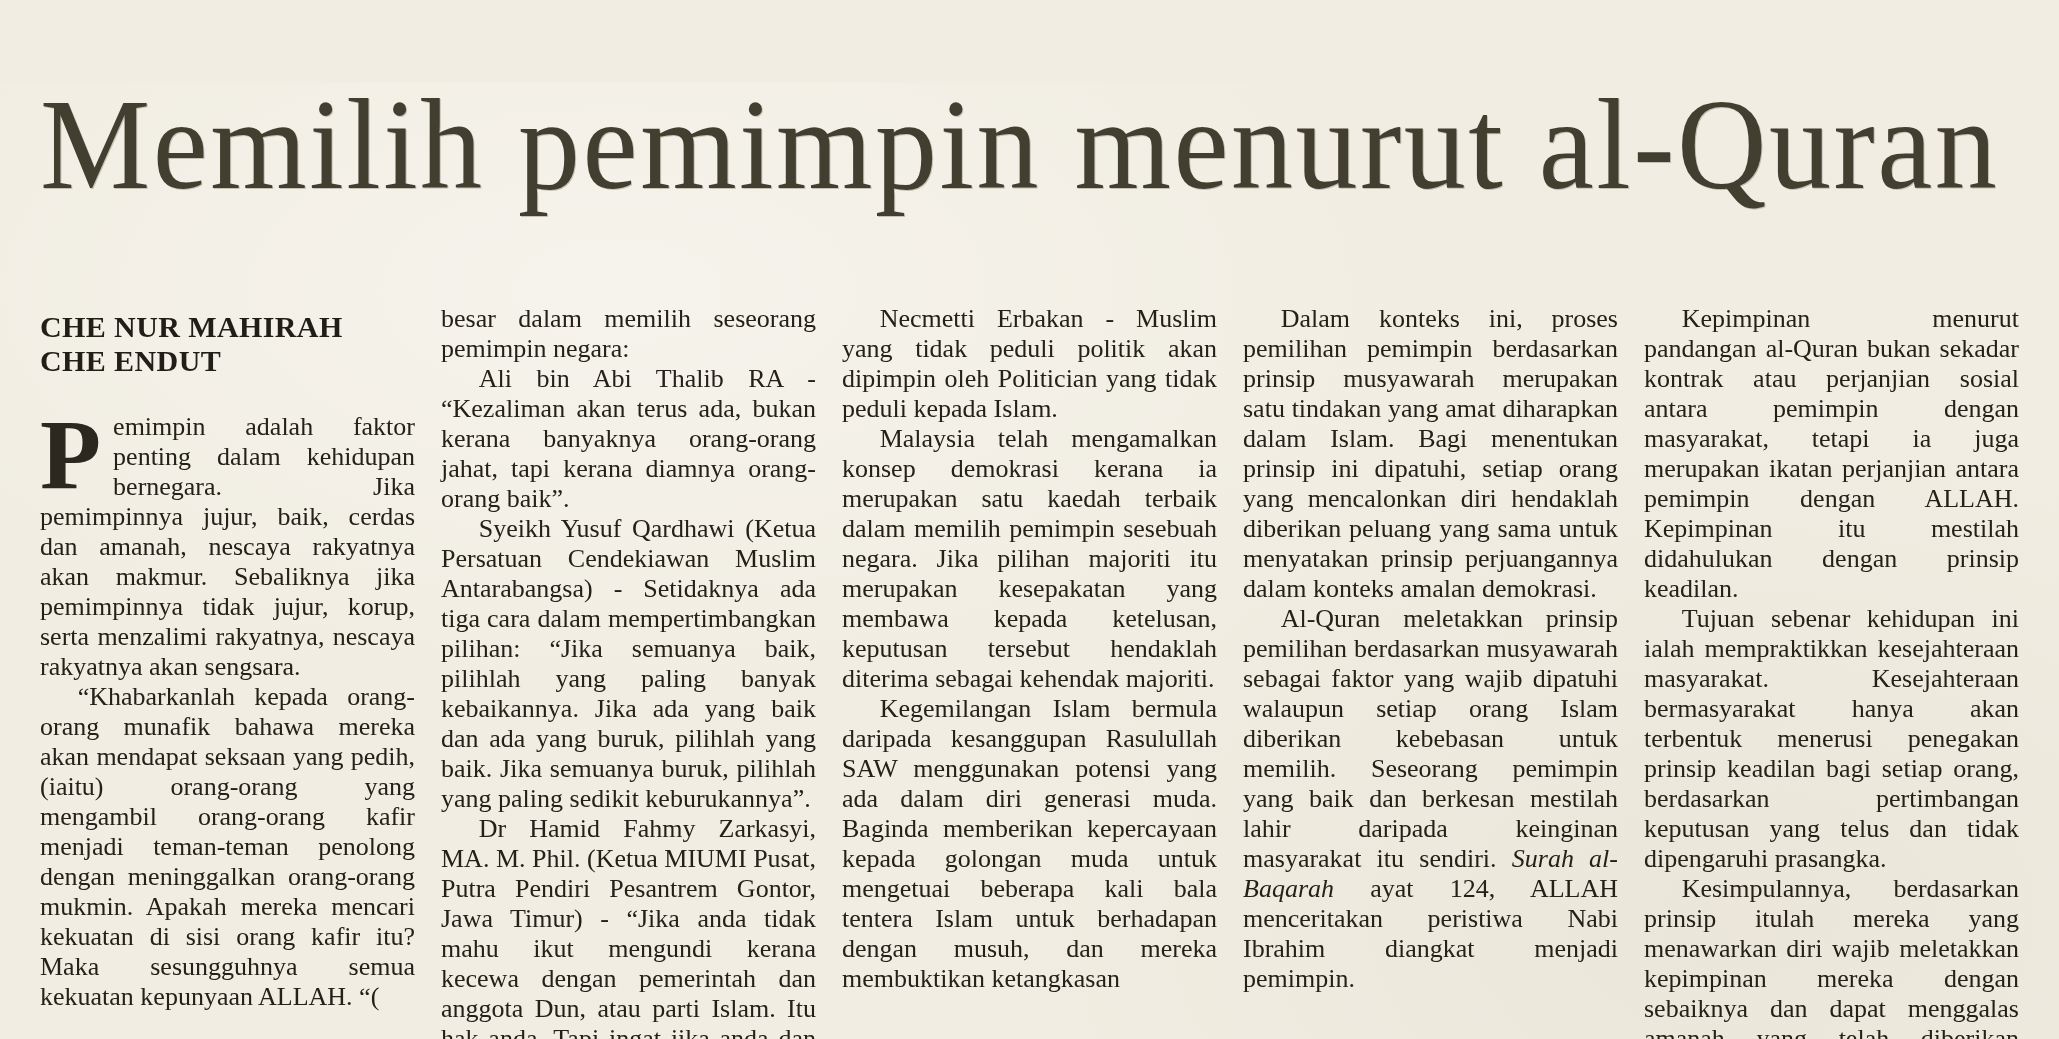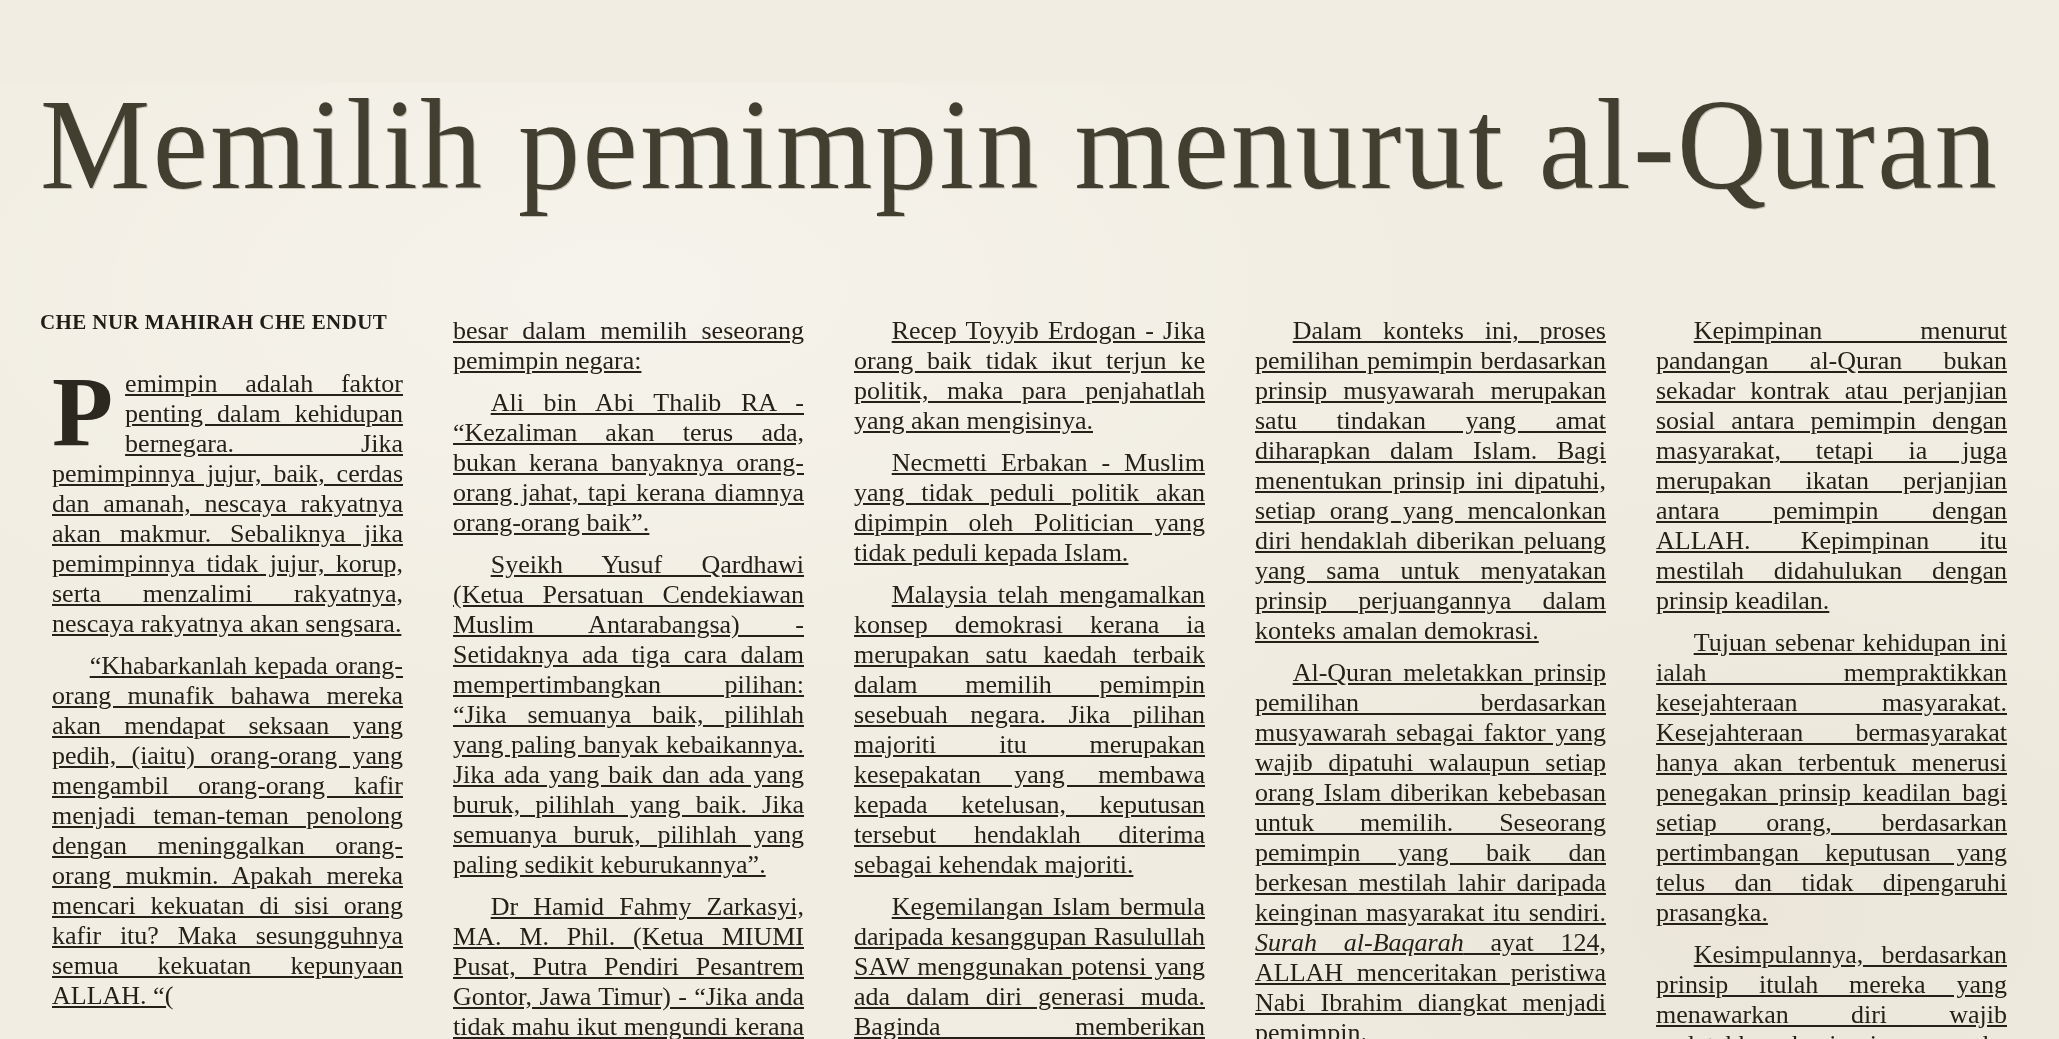--- a/index.html
+++ b/index.html
@@ -33,32 +33,31 @@
     text-shadow:1px 1px 0 rgba(60,55,40,0.25);
   }
   .columns {
     display:flex;
     gap:26px;
     margin-top:22px;
   }
   .col { width:375px; flex:0 0 auto; }
   .byline {
     font-weight:700;
-    font-size:21px;
+    font-size:30px;
     letter-spacing:0.4px;
     margin:6px 0 34px 0;
     color:#211e17;
   }
   .para {
-    margin:12px;
+    margin:0;
     font-size:26px;
     line-height:30px;
     text-align:justify;
     color:#252119;
-    text-decoration:underline;
   }
   .para.ind { text-indent:1.45em; }
   .dropcap {
     float:left;
     font-weight:700;
     font-size:100px;
     line-height:78px;
     padding:4px 12px 0 0;
     color:#2c2820;
   }
@@ -81,21 +80,20 @@
     </div>
 
     <div class="col">
       <p class="para"><span>besar dalam memilih seseorang pemimpin negara:</span></p>
       <p class="para ind"><span>Ali bin Abi Thalib RA - “Kezaliman akan terus ada, bukan kerana banyaknya orang-orang jahat, tapi kerana diamnya orang-orang baik”.</span></p>
       <p class="para ind"><span>Syeikh Yusuf Qardhawi (Ketua Persatuan Cendekiawan Muslim Antarabangsa) - Setidaknya ada tiga cara dalam mempertimbangkan pilihan: “Jika semuanya baik, pilihlah yang paling banyak kebaikannya. Jika ada yang baik dan ada yang buruk, pilihlah yang baik. Jika semuanya buruk, pilihlah yang paling sedikit keburukannya”.</span></p>
       <p class="para ind"><span>Dr Hamid Fahmy Zarkasyi, MA. M. Phil. (Ketua MIUMI Pusat, Putra Pendiri Pesantrem Gontor, Jawa Timur) - “Jika anda tidak mahu ikut mengundi kerana kecewa dengan pemerintah dan anggota Dun, atau parti Islam. Itu hak anda. Tapi ingat jika anda dan jutaan yang lain tidak ikut mengundi maka jutaan orang fasik, sekular, liberal, ateis akan ikut mengundi untuk berkuasa dan menguasai kita. Niatlah berbuat baik</span></p>
     </div>
 
     <div class="col">
-      <p class="para ind"><span>Recep Toyyib Erdogan - Jika orang baik tidak ikut terjun ke politik, maka para penjahatlah yang akan mengisinya.</span></p>
       <p class="para ind"><span>Necmetti Erbakan - Muslim yang tidak peduli politik akan dipimpin oleh Politician yang tidak peduli kepada Islam.</span></p>
       <p class="para ind"><span>Malaysia telah mengamalkan konsep demokrasi kerana ia merupakan satu kaedah terbaik dalam memilih pemimpin sesebuah negara. Jika pilihan majoriti itu merupakan kesepakatan yang membawa kepada ketelusan, keputusan tersebut hendaklah diterima sebagai kehendak majoriti.</span></p>
       <p class="para ind"><span>Kegemilangan Islam bermula daripada kesanggupan Rasulullah SAW menggunakan potensi yang ada dalam diri generasi muda. Baginda memberikan kepercayaan kepada golongan muda untuk mengetuai beberapa kali bala tentera Islam untuk berhadapan dengan musuh, dan mereka membuktikan ketangkasan</span></p>
     </div>
 
     <div class="col">
       <p class="para ind"><span>Dalam konteks ini, proses pemilihan pemimpin berdasarkan prinsip musyawarah merupakan satu tindakan yang amat diharapkan dalam Islam. Bagi menentukan prinsip ini dipatuhi, setiap orang yang mencalonkan diri hendaklah diberikan peluang yang sama untuk menyatakan prinsip perjuangannya dalam konteks amalan demokrasi.</span></p>
       <p class="para ind"><span>Al-Quran meletakkan prinsip pemilihan berdasarkan musyawarah sebagai faktor yang wajib dipatuhi walaupun setiap orang Islam diberikan kebebasan untuk memilih. Seseorang pemimpin yang baik dan berkesan mestilah lahir daripada keinginan masyarakat itu sendiri. </span><span class="it">Surah al-Baqarah</span><span> ayat 124, ALLAH menceritakan peristiwa Nabi Ibrahim diangkat menjadi pemimpin.</span></p>
 
     </div>

